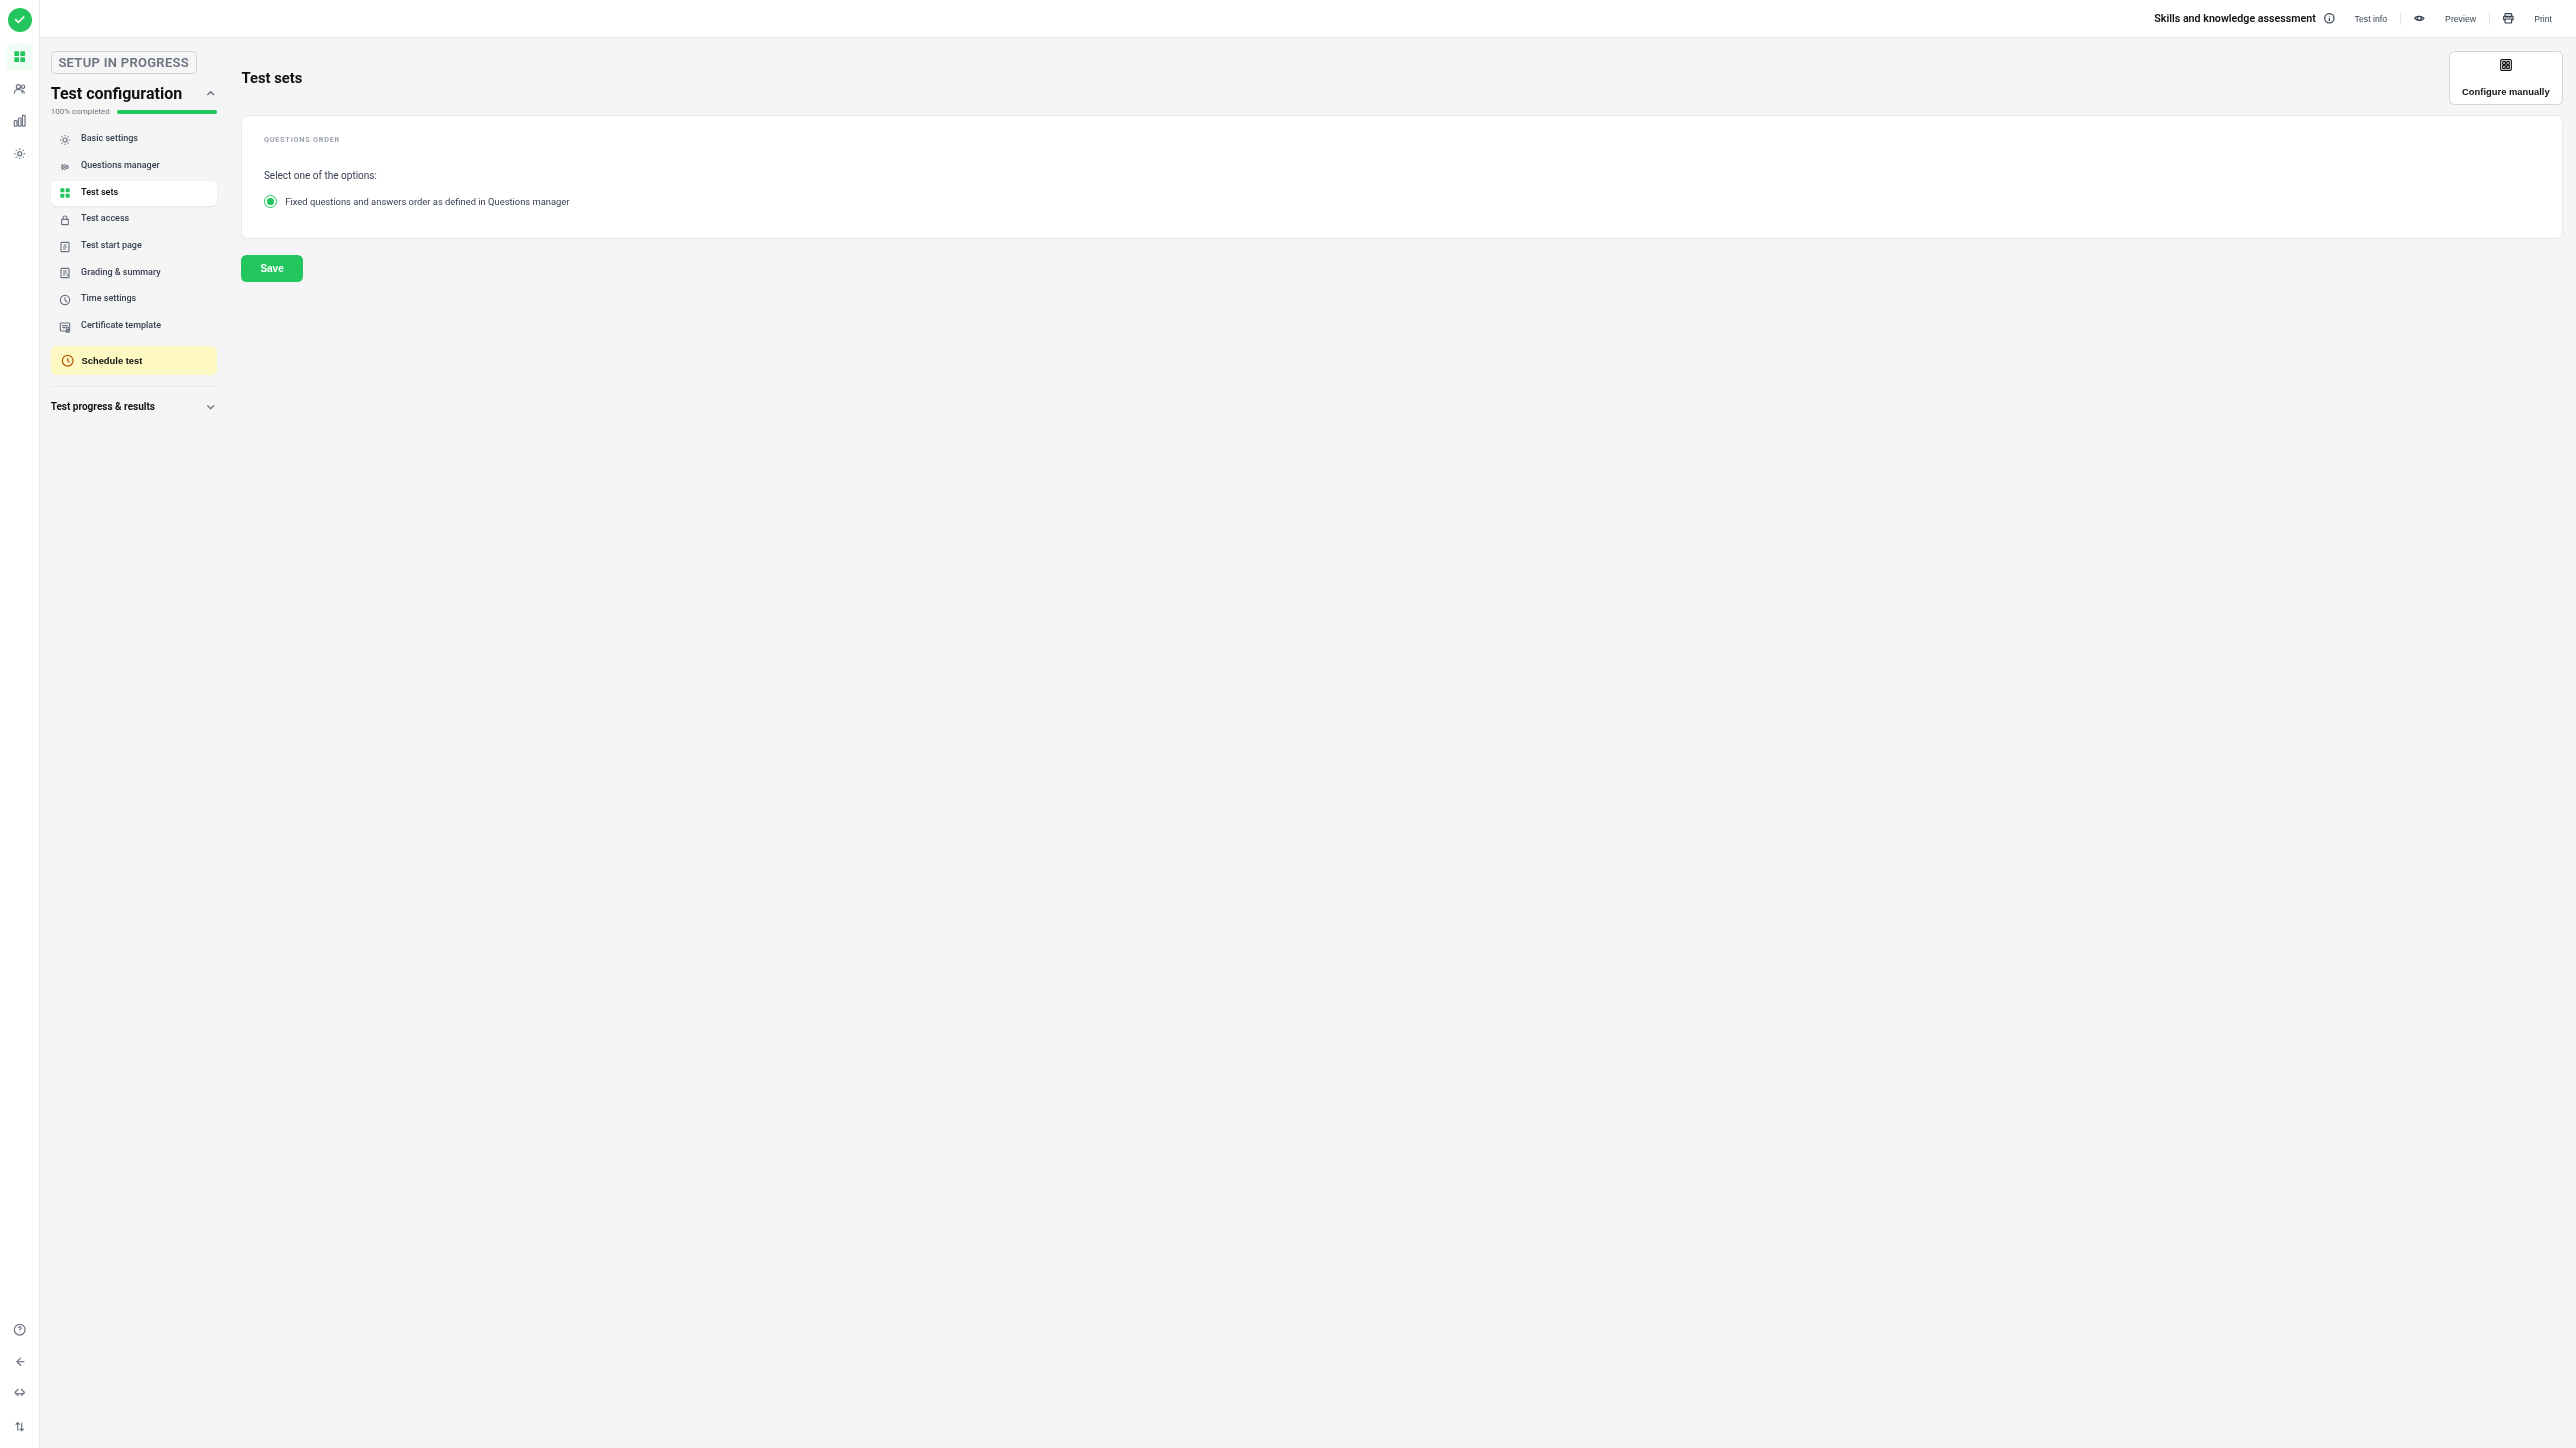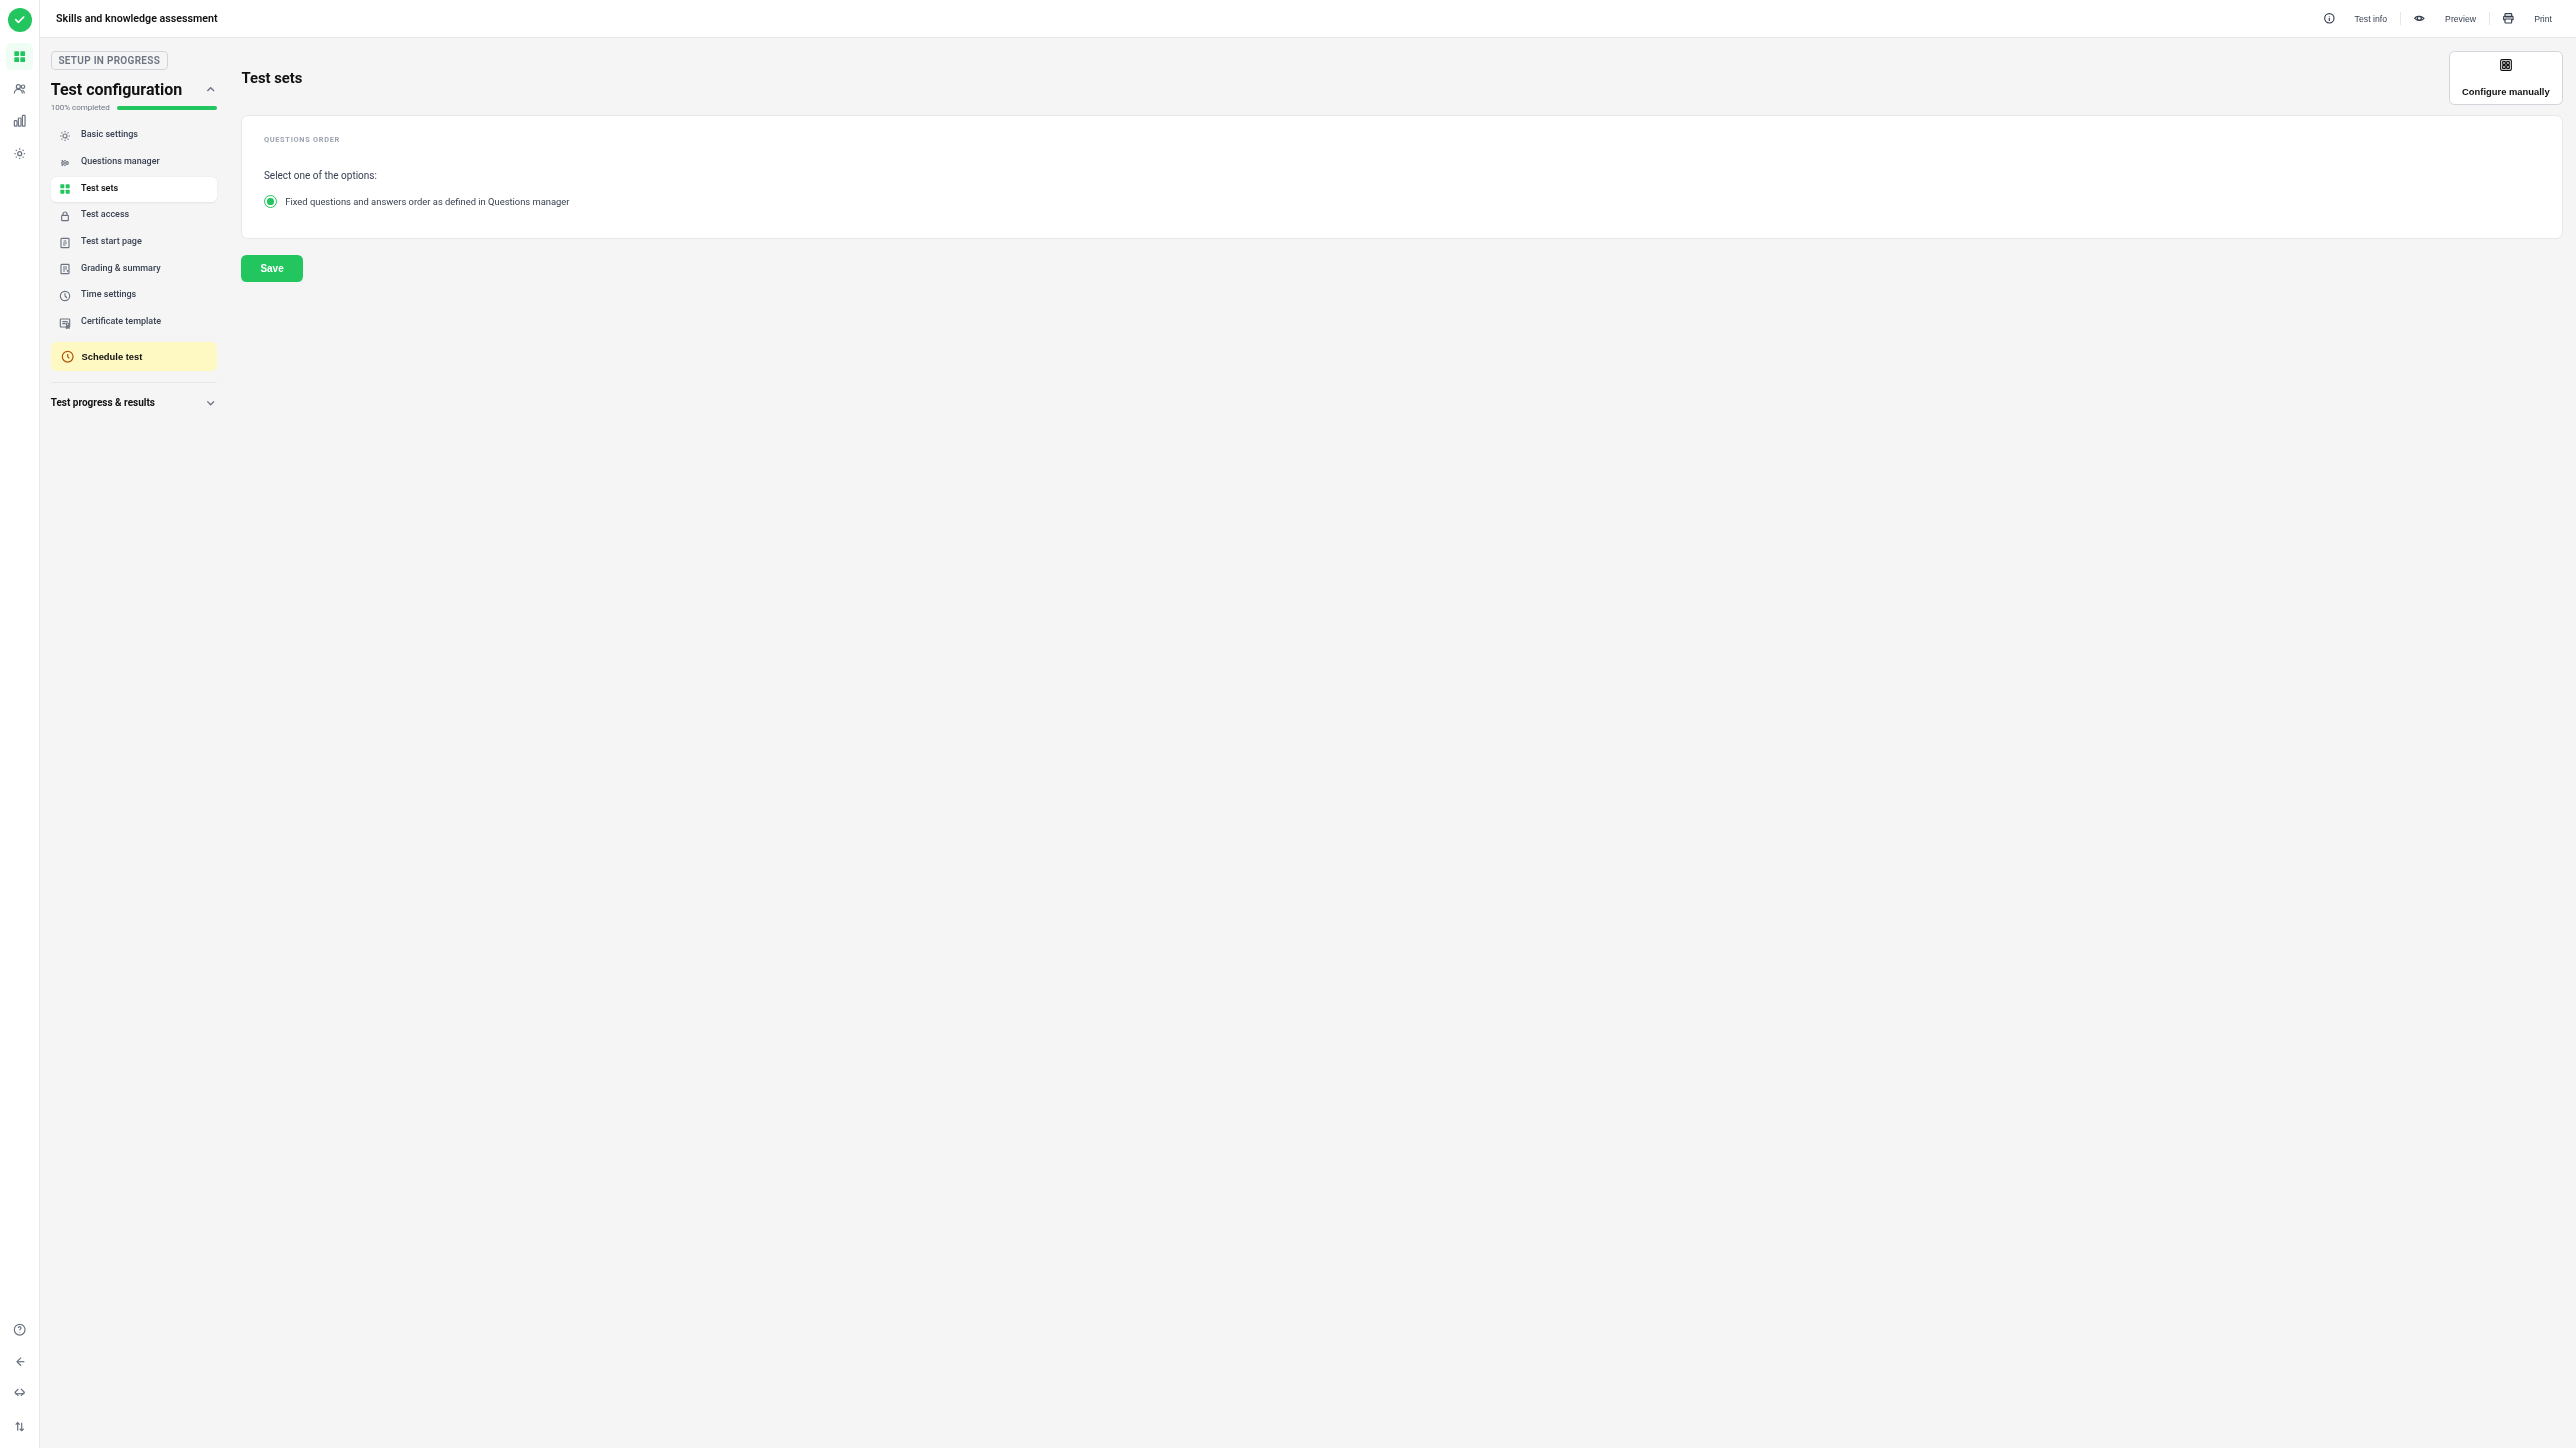--- a/index.html
+++ b/index.html
@@ -46,21 +46,21 @@
     }
 
     
     .top-header {
       background: #fff;
       border-bottom: 0.7px solid #e8e8e8;
       padding: 0 16px;
       height: 38px;
       display: flex;
       align-items: center;
-      justify-content: space-between;
+      justify-content: flex-end;
       flex-shrink: 0;
     }
     .top-header-title {
       font-size: 10.7px;
       font-weight: 600;
       color: #111;
     }
     .top-header-actions {
       display: flex;
       align-items: center;
@@ -100,21 +100,21 @@
       background: #f5f5f5;
       padding: 13.4px 10.7px;
       flex-shrink: 0;
       overflow-y: auto;
     }
     .setup-badge {
       display: inline-block;
       border: 1px solid #d1d5db;
       border-radius: 4px;
       padding: 2.7px 6.7px;
-      font-size: 10px;
+      font-size: 13px;
       font-weight: 600;
       color: #6b7280;
       letter-spacing: 0.3px;
       margin-bottom: 10.7px;
     }
     .sidebar-section-header {
       display: flex;
       align-items: center;
       justify-content: space-between;
       margin-bottom: 4px;

